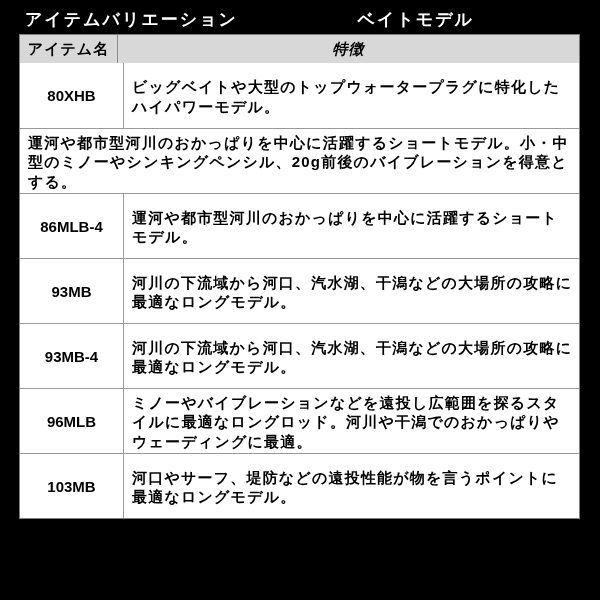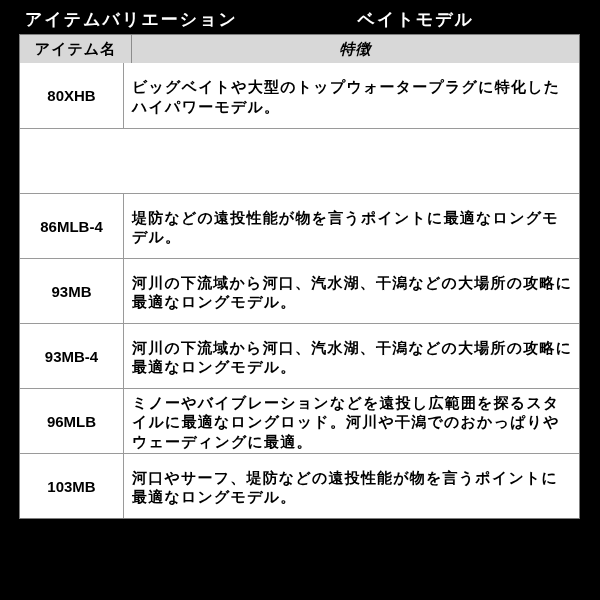--- a/index.html
+++ b/index.html
@@ -40,21 +40,21 @@
   }
   .thead .cell {
     display: flex;
     align-items: center;
     justify-content: center;
     font-size: 15px;
     font-weight: bold;
     letter-spacing: 1px;
     color: #000000;
   }
-  .col-name { width: 112px; border-right: 1px solid #8c8c8c; flex: none; }
+  .col-name { width: 98px; border-right: 1px solid #8c8c8c; flex: none; }
   .col-desc { flex: 1; font-style: italic; }
   .trow {
     display: flex;
     height: 65px;
     border-top: 1px solid #9a9a9a;
     background: #ffffff;
   }
   .trow .name-cell {
     width: 104px;
     flex: none;
@@ -95,25 +95,26 @@
     <div class="cell col-name">アイテム名</div>
     <div class="cell col-desc">特徴</div>
   </div>
 
   <div class="trow" style="border-top-width:0">
     <div class="name-cell">80XHB</div>
     <div class="desc-cell">ビッグベイトや大型のトップウォータープラグに特化したハイパワーモデル。</div>
   </div>
 
   <div class="trow">
+    <div class="desc-cell">運河や都市型河川のおかっぱりを中心に活躍するショートモデル。小・中型のミノーやシンキングペンシル、20g前後のバイブレーションを得意とする。</div>
   </div>
 
   <div class="trow">
     <div class="name-cell">86MLB-4</div>
-    <div class="desc-cell">堤防などの遠投性能が物を言うポイントに最適なロングモデル。</div>
+    <div class="desc-cell">運河や都市型河川のおかっぱりを中心に活躍するショートモデル。</div>
   </div>
 
   <div class="trow">
     <div class="name-cell">93MB</div>
     <div class="desc-cell">河川の下流域から河口、汽水湖、干潟などの大場所の攻略に最適なロングモデル。</div>
   </div>
 
   <div class="trow">
     <div class="name-cell">93MB-4</div>
     <div class="desc-cell">河川の下流域から河口、汽水湖、干潟などの大場所の攻略に最適なロングモデル。</div>

